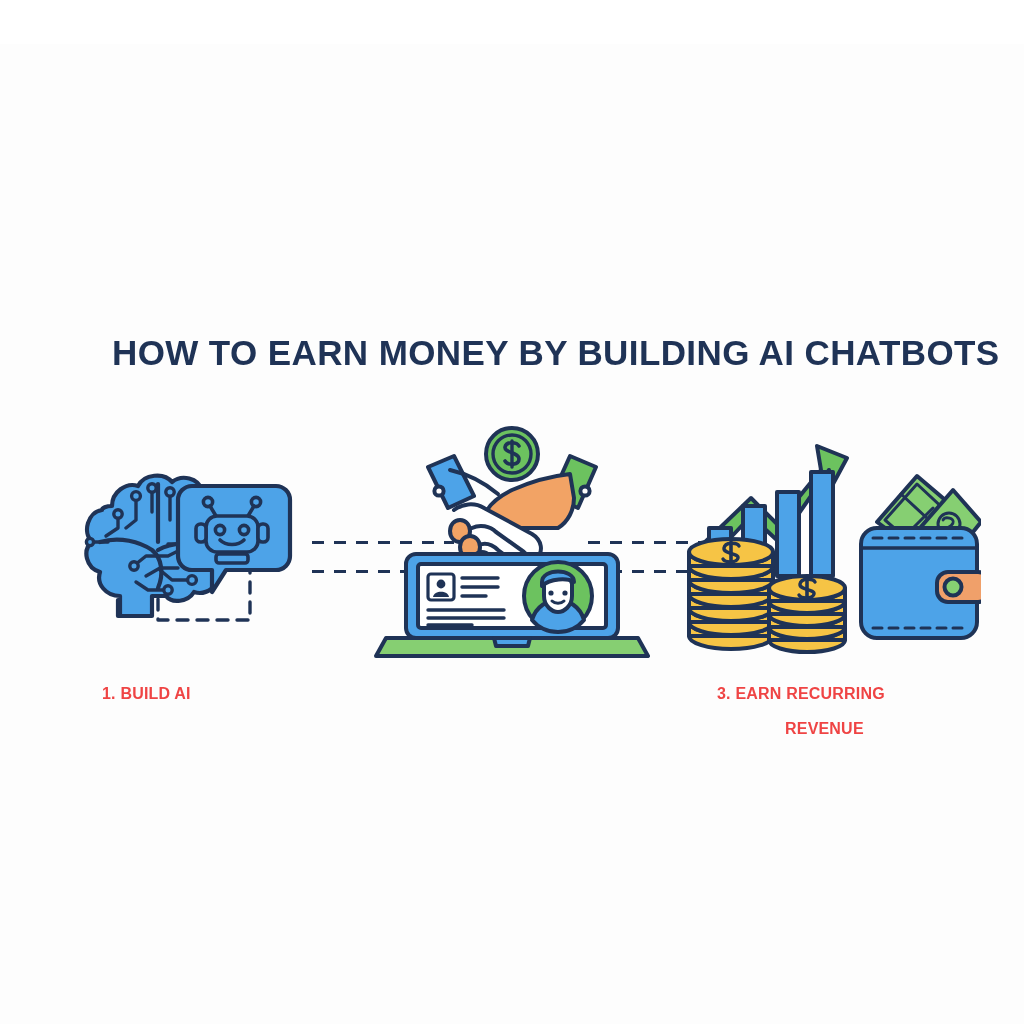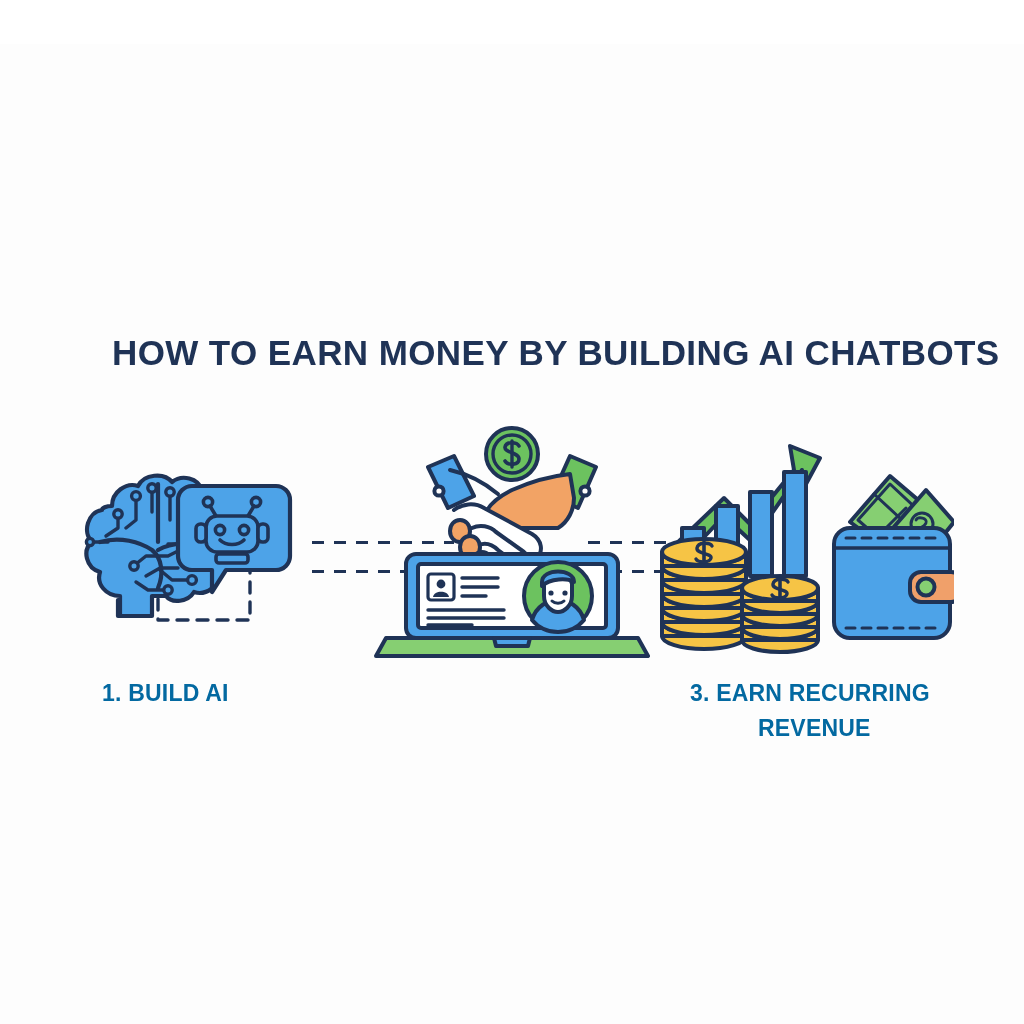--- a/index.html
+++ b/index.html
@@ -55,41 +55,41 @@
     height: 340px;
   }
   .column {
     position: absolute;
     top: 0;
     width: 300px;
     height: 340px;
   }
   .col-1 { left: 40px; }
   .col-2 { left: 362px; }
-  .col-3 { left: 654px; }
+  .col-3 { left: 681px; }
 
   .icon-slot {
     position: absolute;
     top: 0;
     left: 0;
     width: 300px;
     height: 240px;
   }
   .icon-slot svg { display: block; }
 
   .step-label {
     position: absolute;
     top: 252px;
     width: 300px;
     font-family: "Liberation Sans", sans-serif;
     font-weight: bold;
-    font-size: 23px;
+    font-size: 16px;
     line-height: 35px;
     letter-spacing: 0.2px;
-    color: #0369a1;
+    color: #ef4444;
     text-transform: uppercase;
   }
   .label-1 { text-align: left;  padding-left: 62px; }
   .label-2 { text-align: left;  padding-left: 48px; }
   .label-3 { text-align: left;  padding-left: 36px; }
   .label-2 .lab-line2 { padding-left: 14px; display: block; }
   .label-3 .lab-line2 { padding-left: 68px; display: block; }
   .lab-line { display: block; white-space: nowrap; }
 
   

